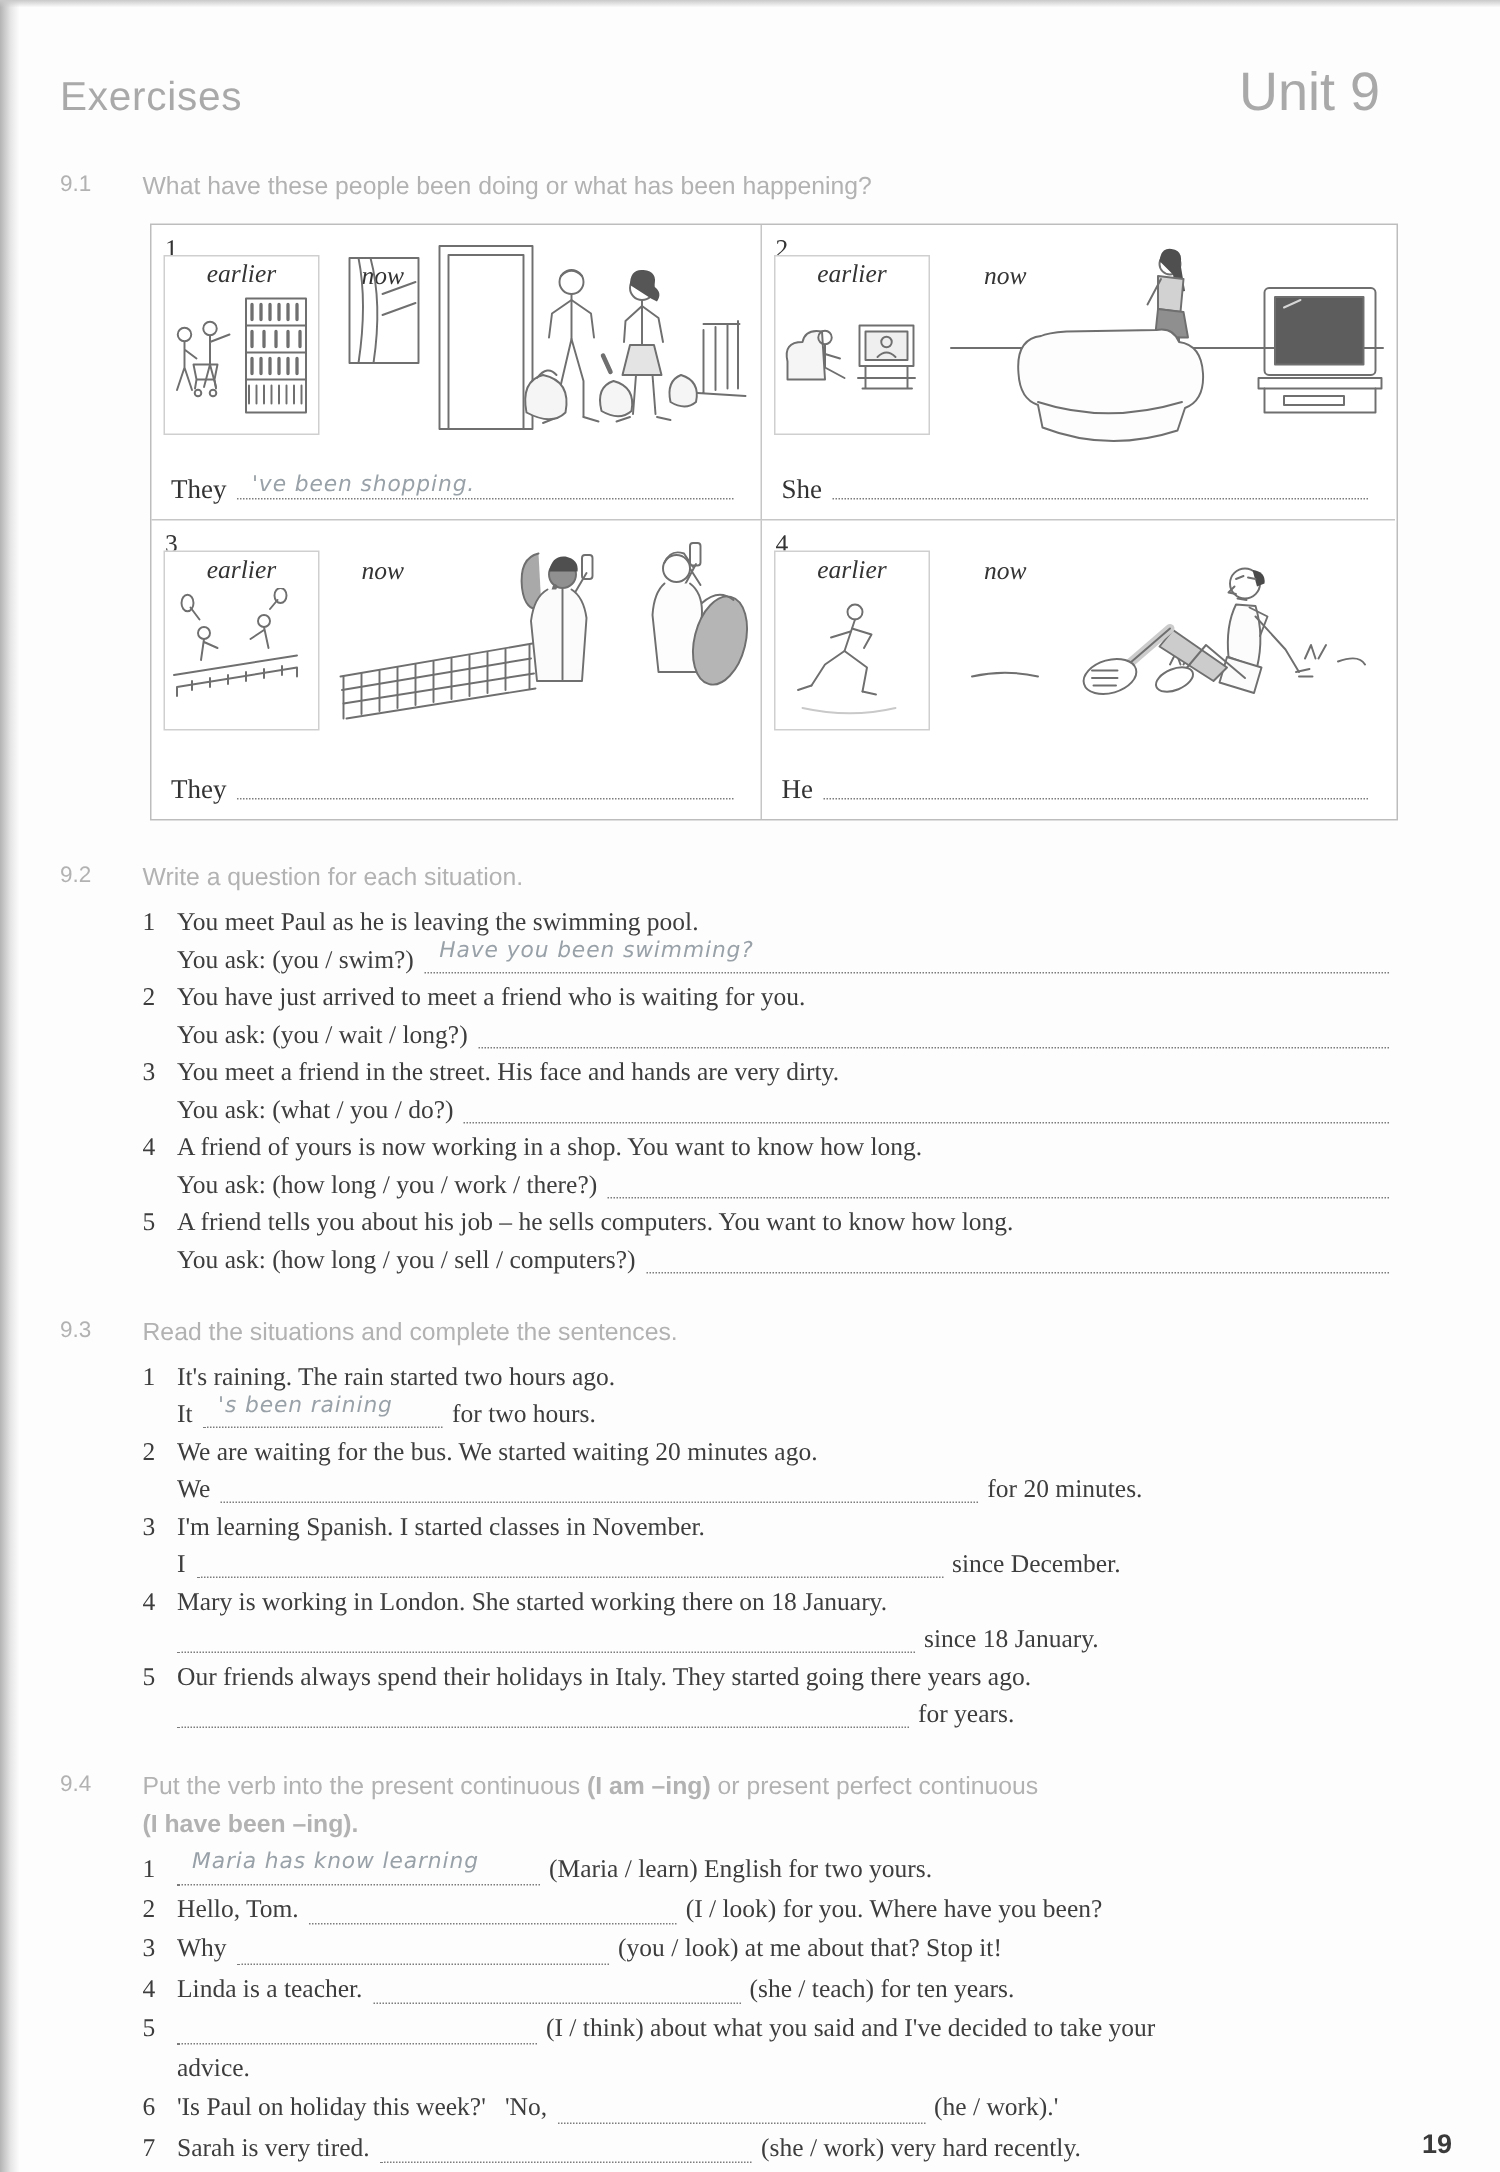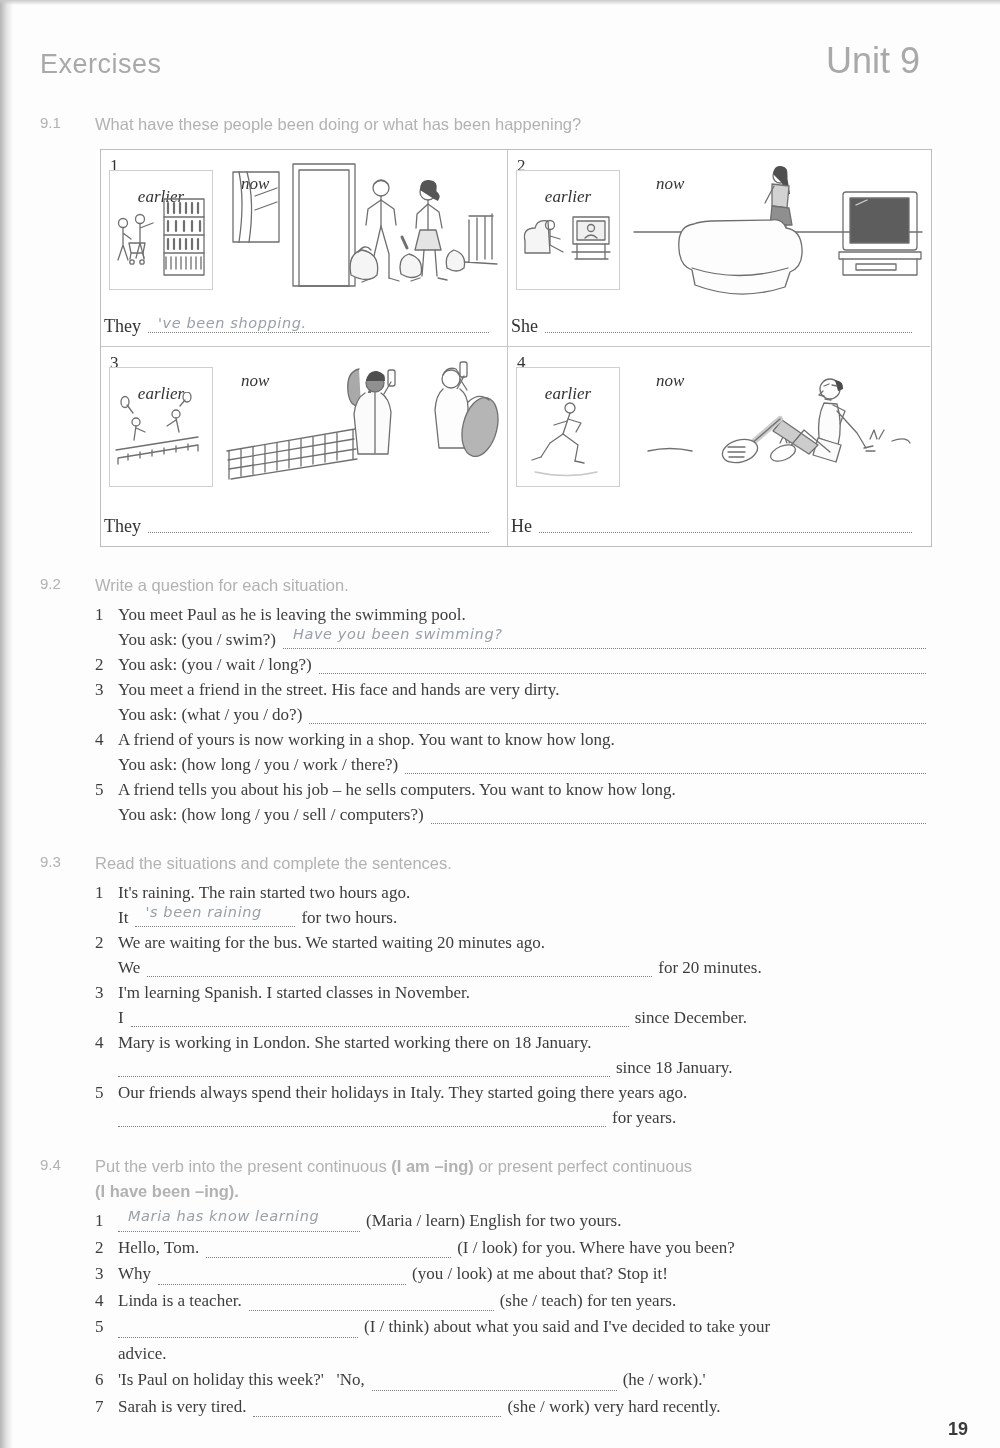--- a/index.html
+++ b/index.html
@@ -26,26 +26,26 @@
 
   
   .grid{margin:12px 0 0 100px;width:830px;border:1px solid #bdbdbd;display:grid;
         grid-template-columns:407px 422px;background:#fff;}
   .cell{position:relative;overflow:hidden;}
   .cell.r1{height:196px;} .cell.r2{height:199px;}
   .cell.cL{border-right:1px solid #c6c6c6;}
   .cell.rT{border-bottom:1px solid #c6c6c6;}
   .pnum{position:absolute;left:9px;top:6px;font-size:17px;color:#333;}
   .inset{position:absolute;left:8px;top:20px;width:102px;height:118px;border:1px solid #cfcfcf;background:#fff;}
-  .inset .ital{position:absolute;top:16px;left:50%;transform:translateX(-50%);
+  .inset .ital{position:absolute;top:2px;left:50%;transform:translateX(-50%);
         font-style:italic;font-size:17px;color:#333;white-space:nowrap;}
   .inset svg{position:absolute;left:0;bottom:2px;}
   .nowlbl{position:absolute;left:140px;top:24px;font-style:italic;font-size:17px;color:#333;}
   .bigscene{position:absolute;left:122px;top:8px;}
-  .subline{position:absolute;left:3px;right:14px;bottom:10px;display:flex;align-items:center;}
+  .subline{position:absolute;left:13px;right:14px;bottom:10px;display:flex;align-items:center;}
   .subj{font-size:18px;color:#333;line-height:20px;}
 
   
   .blank{position:relative;border-bottom:1.6px dotted #7c7c7c;height:15px;
          align-self:flex-end;margin:0 4px 3px 7px;}
   .grow{flex:1;}
   .hand{position:absolute;left:10px;bottom:1px;font-family:"DejaVu Sans",sans-serif;
         font-style:italic;font-size:14.5px;color:#99a1a8;letter-spacing:.6px;white-space:nowrap;}
 
   
@@ -291,20 +291,21 @@
               <span class="pre">You ask: (you / swim?)</span>
               <span class="blank grow">
                 <span class="hand">Have you been swimming?</span>
               </span>
             </div>
         </div>
       </div>
       <div class="item">
         <span class="inum">2</span>
         <div class="ibody">
+          <div class="line">You have just arrived to meet a friend who is waiting for you.</div>
           <div class="line fill">
               <span class="pre">You ask: (you / wait / long?)</span>
               <span class="blank grow">
                 <span class="hand"></span>
               </span>
             </div>
         </div>
       </div>
       <div class="item">
         <span class="inum">3</span>

